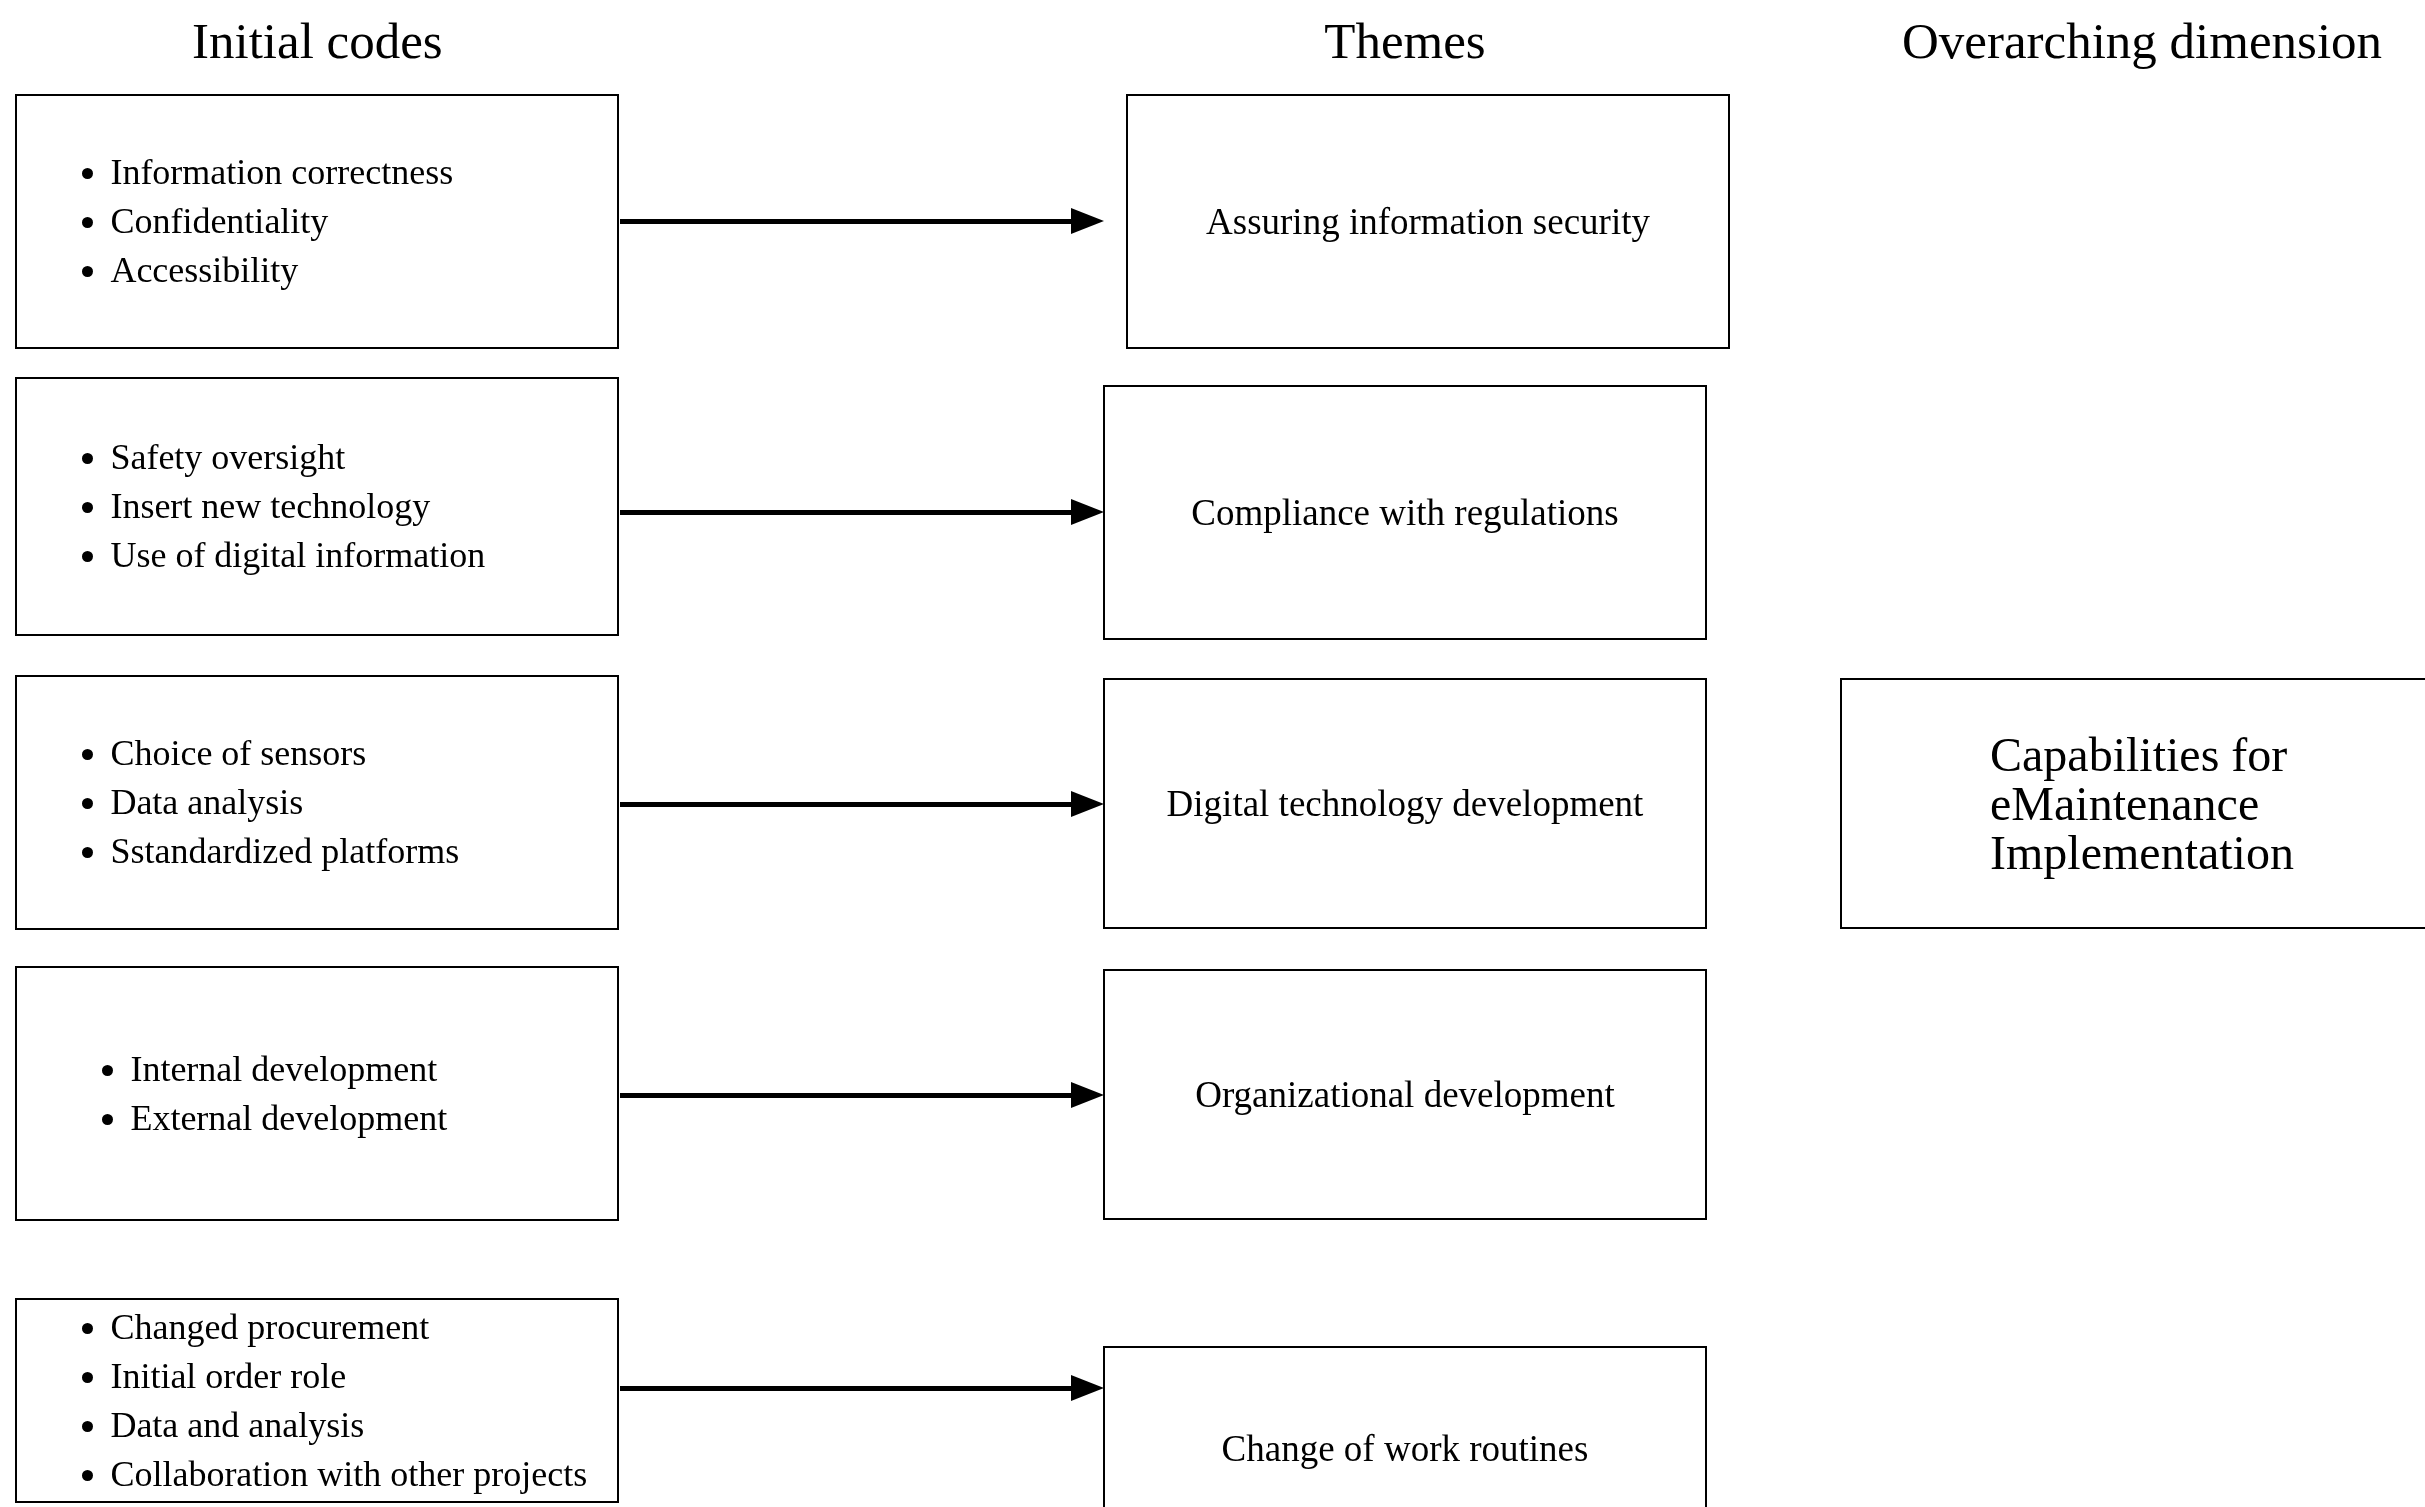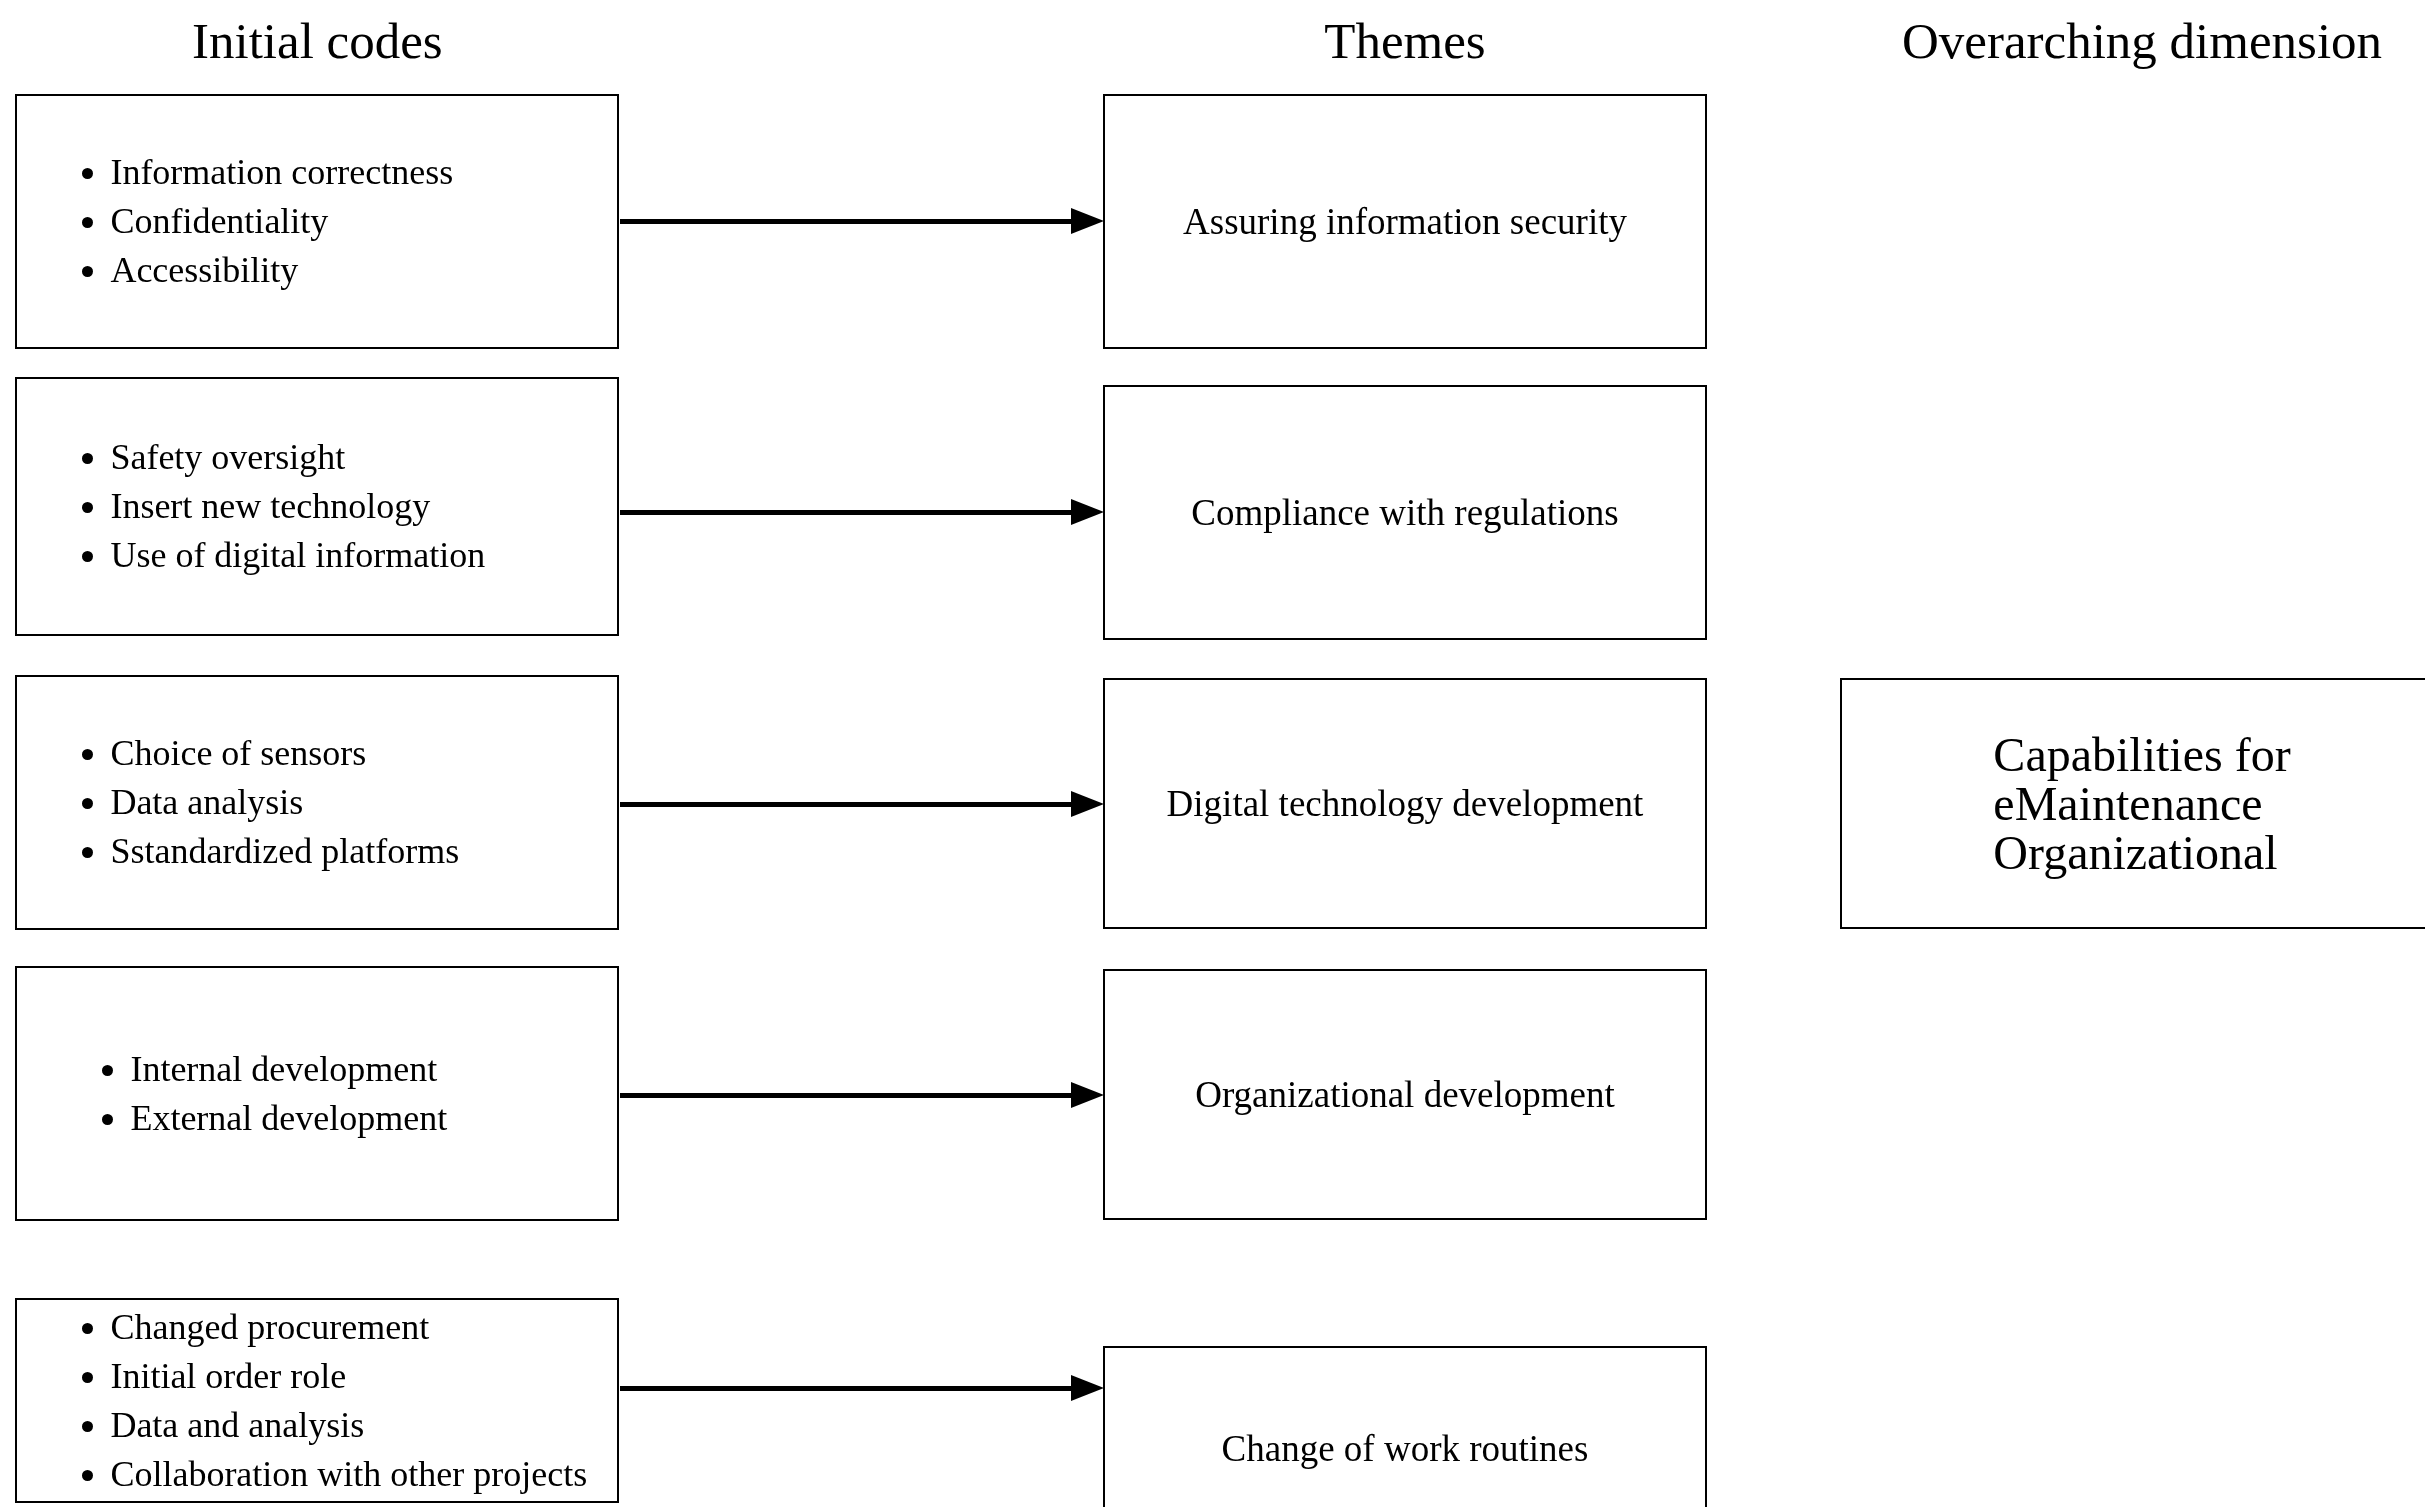--- a/index.html
+++ b/index.html
@@ -61,21 +61,21 @@
   .theme-box {
     left: 1103px;
     width: 604px;
     display: flex;
     align-items: center;
     justify-content: center;
     text-align: center;
     font-size: 37px;
     line-height: 46px;
   }
-  .tb-1 { top: 94px;  height: 255px; }
+  .tb-1 { top: 94px;  height: 255px; margin-left: 23px; }
   .tb-2 { top: 385px;  height: 255px; }
   .tb-3 { top: 678px; height: 251px; }
   .tb-4 { top: 969px; height: 251px; }
   .tb-5 { top: 1298px; height: 205px; margin-top: 48px; }
 
   .dim-box {
     left: 1840px;
     top: 678px;
     width: 604px;
     height: 251px;
@@ -202,18 +202,18 @@
     <span>Organizational development</span>
   </div>
   <div class="box theme-box tb-5">
     <span>Change of work routines</span>
   </div>
 
   <div class="box dim-box">
     <div class="dim-lines">
       <div>Capabilities for</div>
       <div>eMaintenance</div>
-      <div>Organizational</div>
+      <div>Implementation</div>
     </div>
   </div>
 
 </div>
 
 
 </body></html>

